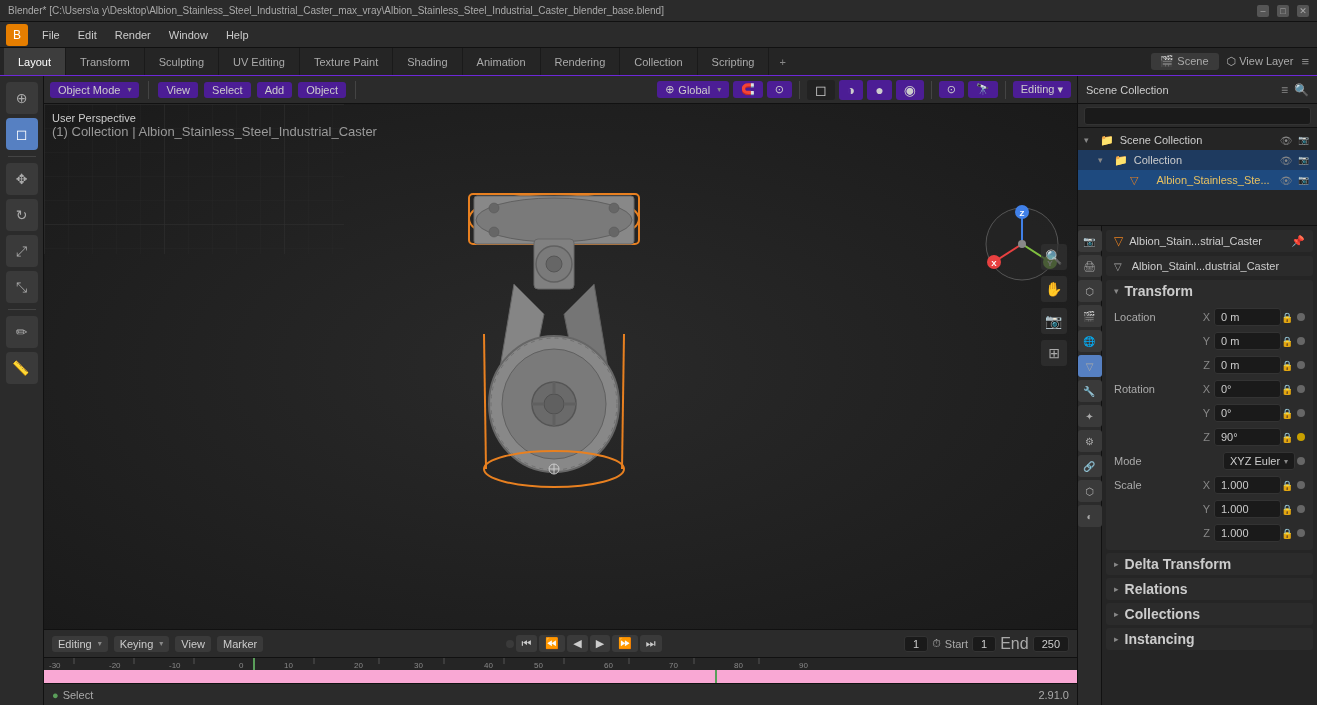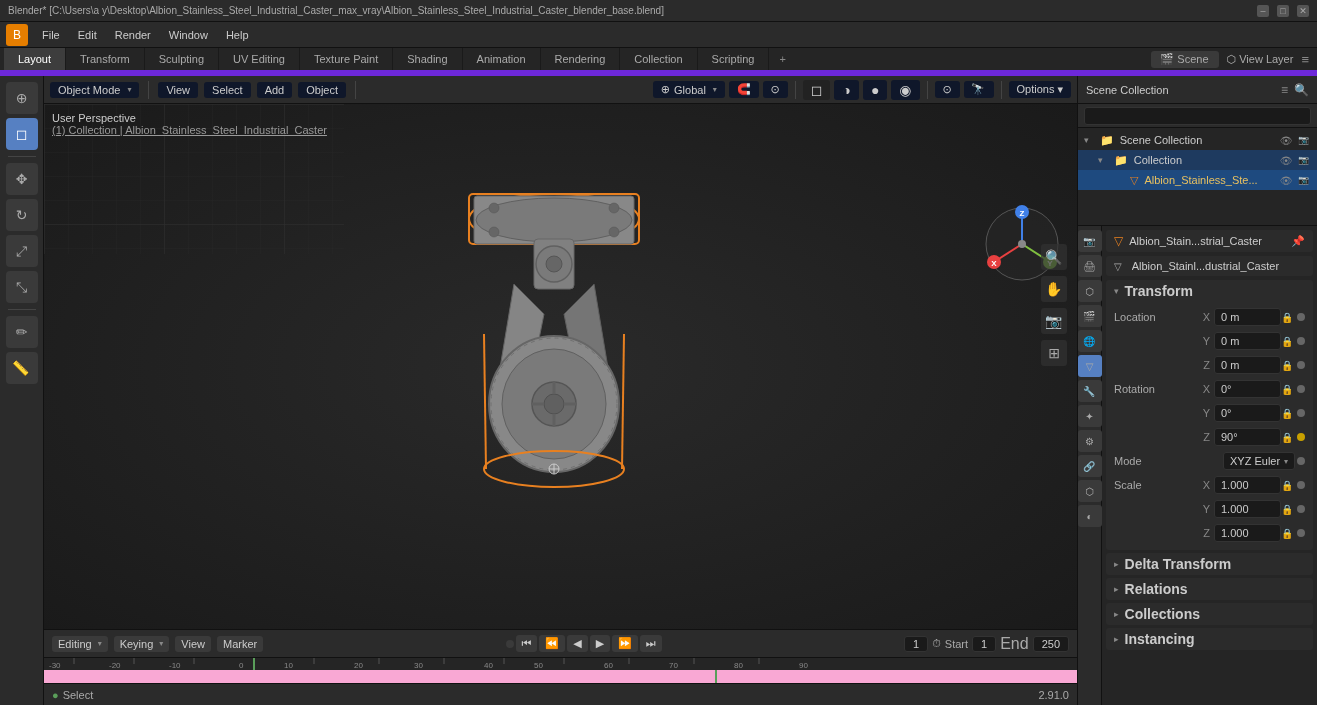--- a/index.html
+++ b/index.html
@@ -10,42 +10,42 @@
     #titlebar .title { font-size: 10px; color: #aaa; }
     #titlebar .controls { display: flex; gap: 8px; }
     #titlebar .ctrl-btn { width: 12px; height: 12px; border-radius: 2px; background: #555; cursor: pointer; display: flex; align-items: center; justify-content: center; font-size: 9px; color: #aaa; }
 
     
     #menubar { height: 26px; background: #2b2b2b; display: flex; align-items: center; padding: 0 6px; border-bottom: 1px solid #111; gap: 2px; }
     .menu-item { padding: 2px 8px; font-size: 11px; color: #ccc; cursor: pointer; border-radius: 3px; text-align: center; }
     .menu-icon { width: 22px; height: 22px; background: #e67e00; border-radius: 3px; display: flex; align-items: center; justify-content: center; margin-right: 4px; font-size: 12px; color: white; }
 
     
-    #workspacetabs { height: 28px; background: #252525; display: flex; align-items: stretch; border-bottom: 6px solid #6d28d9; padding-left: 4px; }
+    #workspacetabs { height: 28px; background: #252525; display: flex; align-items: stretch; border-bottom: 1px solid #6d28d9; padding-left: 4px; }
     .ws-tab { padding: 0 14px; font-size: 11px; color: #aaa; cursor: pointer; display: flex; align-items: center; border-right: 1px solid #1a1a1a; }
     .ws-tab.active { background: #3d3d3d; color: #fff; }
     .ws-tab-plus { padding: 0 10px; display: flex; align-items: center; color: #888; cursor: pointer; }
     .ws-tab-right { margin-left: auto; display: flex; align-items: center; padding: 0 8px; gap: 8px; }
     .ws-tab-right span { font-size: 11px; color: #aaa; cursor: pointer; }
 
     
     #main { display: flex; height: calc(705px - 22px - 26px - 28px); }
 
     
     #left-toolbar { width: 44px; background: #2b2b2b; border-right: 1px solid #111; display: flex; flex-direction: column; align-items: center; padding: 6px 0; gap: 4px; }
     .tool-btn { width: 32px; height: 32px; background: #3a3a3a; border-radius: 4px; display: flex; align-items: center; justify-content: center; cursor: pointer; font-size: 14px; color: #aaa; }
     .tool-btn.active { background: #5680c2; color: white; }
     .tool-separator { width: 28px; height: 1px; background: #444; margin: 2px 0; }
 
     
     #viewport-wrap { flex: 1; position: relative; background: #1a1a1a; display: flex; flex-direction: column; }
     
     
     #viewport-header { height: 28px; background: #2b2b2b; display: flex; align-items: center; padding: 0 6px; gap: 6px; border-bottom: 1px solid #111; }
-    .vp-btn { padding: 2px 8px; background: #0f172a; border-radius: 3px; font-size: 11px; color: #ccc; cursor: pointer; display: flex; align-items: center; gap: 4px; }
+    .vp-btn { padding: 2px 8px; background: #4c1d95; border-radius: 3px; font-size: 11px; color: #ccc; cursor: pointer; display: flex; align-items: center; gap: 4px; }
     .vp-sep { width: 1px; height: 18px; background: #444; margin: 0 3px; }
     
     
     #viewport { flex: 1; position: relative; overflow: hidden; background: radial-gradient(ellipse at center, #2a2a2a 0%, #1a1a1a 100%); }
     
     
     #viewport-info { position: absolute; top: 8px; left: 8px; font-size: 11px; color: #ccc; }
     .vc-btn { width: 28px; height: 28px; background: rgba(60,60,60,0.7); border-radius: 4px; display: flex; align-items: center; justify-content: center; cursor: pointer; font-size: 13px; color: #ccc; }
     
     
@@ -201,21 +201,21 @@
         <div class="vp-btn">⊙</div>
         <div class="vp-sep"></div>
         <div class="vp-btn" style="background:#222; font-size:14px;">◻</div>
         <div class="vp-btn" style="font-size:14px;">◑</div>
         <div class="vp-btn" style="font-size:14px;">●</div>
         <div class="vp-btn" style="font-size:14px;">◉</div>
         <div class="vp-sep"></div>
         <div class="vp-btn">⊙</div>
         <div class="vp-btn">🔭</div>
         <div class="vp-sep"></div>
-        <div class="vp-btn">Options ▾</div>
+        <div class="vp-btn">Editing ▾</div>
       </div>
     </div>
 
     <div id="viewport">
 
       <svg id="viewport-svg">
 
         <defs>
           <pattern id="smallgrid" width="24" height="24" patternUnits="userSpaceOnUse">
             <path d="M 24 0 L 0 0 0 24" fill="none" stroke="#2a2a2a" stroke-width="0.5"></path>
@@ -277,21 +277,21 @@
         <line x1="60" y1="150" x2="62" y2="285" stroke="#e88020" stroke-width="2"></line>
         <line x1="200" y1="150" x2="198" y2="285" stroke="#e88020" stroke-width="2"></line>
 
         <circle cx="130" cy="285" r="5" fill="none" stroke="#ccc" stroke-width="1"></circle>
         <line x1="125" y1="285" x2="135" y2="285" stroke="#ccc" stroke-width="1"></line>
         <line x1="130" y1="280" x2="130" y2="290" stroke="#ccc" stroke-width="1"></line>
       </svg>
 
       <div id="viewport-info">
         <div style="font-size:11px; color:#ccc;">User Perspective</div>
-        <div style="font-size:11px; color:#999;text-decoration:underline;">(1) Collection | Albion_Stainless_Steel_Industrial_Caster</div>
+        <div style="font-size:13px; color:#999;">(1) Collection | Albion_Stainless_Steel_Industrial_Caster</div>
       </div>
 
       <div id="nav-gizmo">
         <svg width="80" height="80">
 
           <circle cx="40" cy="40" r="36" fill="rgba(40,40,40,0.5)" stroke="#555" stroke-width="1"></circle>
 
           <line x1="40" y1="40" x2="40" y2="8" stroke="#4080e8" stroke-width="2"></line>
           <circle cx="40" cy="8" r="7" fill="#4080e8"></circle>
           <text x="40" y="12" text-anchor="middle" font-size="8" fill="white" font-weight="bold">Z</text>
@@ -426,21 +426,21 @@
           <span class="tree-arrow">▾</span>
           <span style="font-size:11px; color:#aaa; margin-right:2px;">📁</span>
           <span class="tree-label">Collection</span>
           <span class="tree-vis">👁</span>
           <span class="tree-vis" style="font-size:9px;">📷</span>
         </div>
 
         <div class="tree-item selected-active" style="padding-left:36px;">
           <span class="tree-arrow" style="visibility:hidden;">▾</span>
           <span style="font-size:11px; color:#e88020; margin-right:2px;">▽</span>
-          <span class="tree-label" style="color:#e8c060;">Albion_Stainless_Ste...</span>
+          <span class="tree-label" style="color:#e8c060;margin-left:12px;">Albion_Stainless_Ste...</span>
           <span class="tree-vis">👁</span>
           <span class="tree-vis" style="font-size:9px;">📷</span>
         </div>
       </div>
     </div>
 
     <div id="props-section" style="flex:1; display:flex; overflow:hidden;">
 
       <div id="props-icon-tabs">
         <div class="prop-tab" title="Render Properties" style="font-size:10px;">📷</div>

